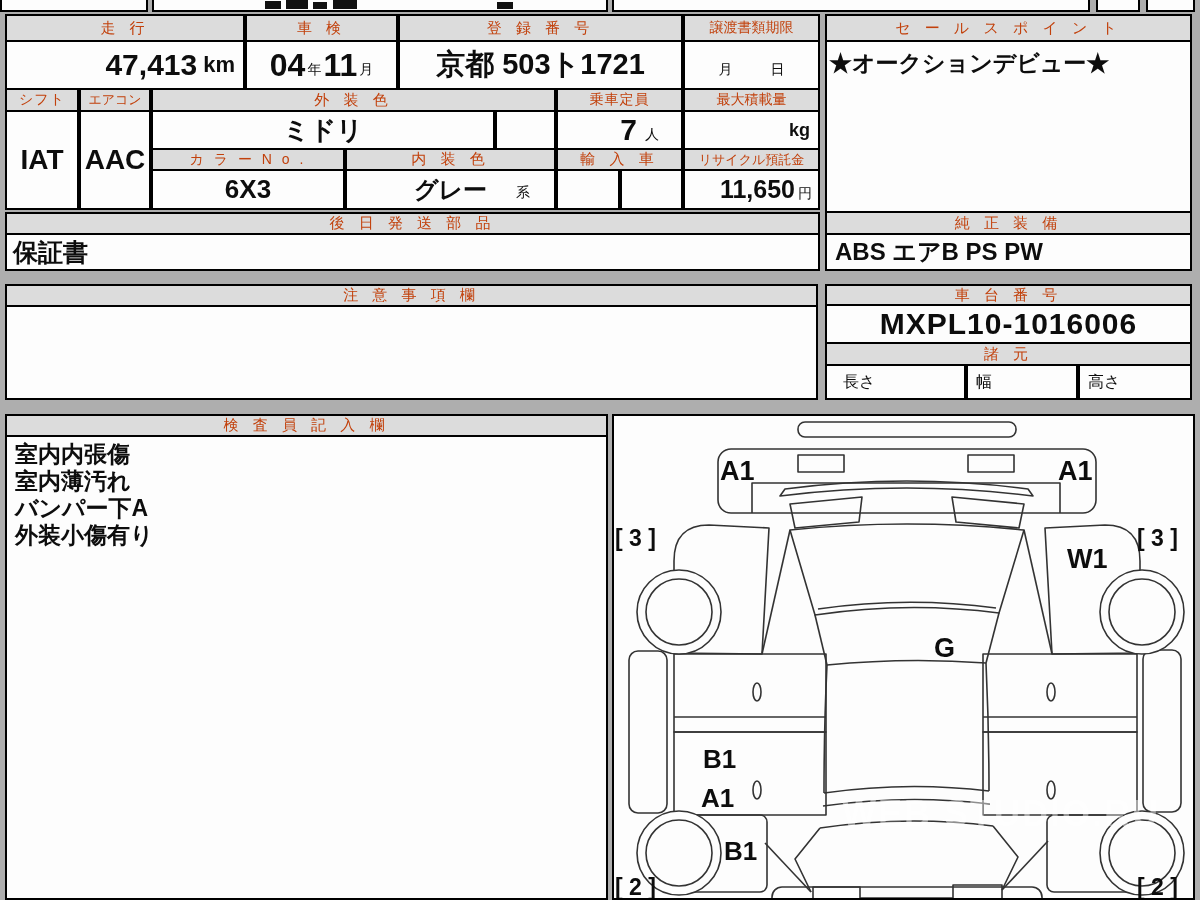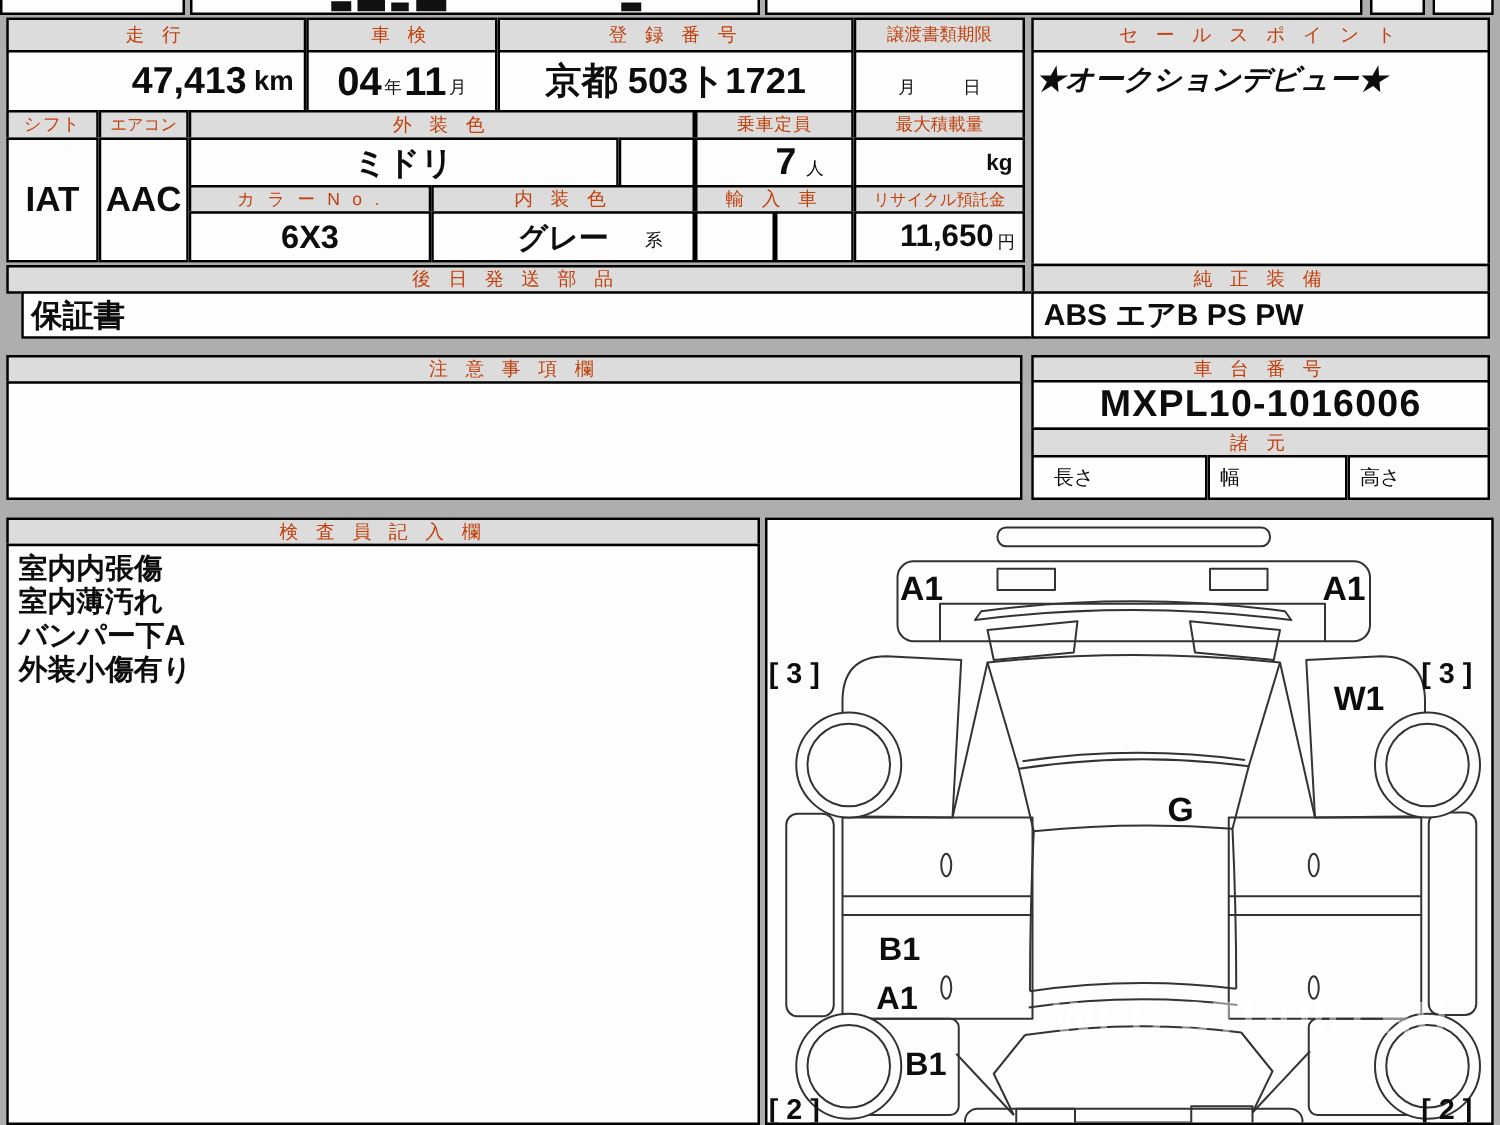--- a/index.html
+++ b/index.html
@@ -83,24 +83,24 @@
   <span class="sm" style="position:absolute;right:24px;bottom:6px;">系</span>
 </div>
 <div class="cell" style="left:556px;top:169px;width:64px;height:41px;"></div>
 <div class="cell" style="left:620px;top:169px;width:63px;height:41px;"></div>
 <div class="cell val right" style="left:683px;top:169px;width:137px;height:41px;padding-right:6px;">
   <span style="font-size:25px;">11,650</span>
   <span class="sm" style="margin:8px 0 0 3px;">円</span>
 </div>
 
 <div class="cell hd" style="left:5px;top:212px;width:815px;height:23px;">後 日 発 送 部 品</div>
-<div class="cell val" style="left:5px;top:233px;width:815px;height:38px;font-size:25px;padding-left:6px;margin-left:12px;">保証書</div>
+<div class="cell val" style="left:5px;top:233px;width:815px;height:38px;font-size:25px;padding-left:6px;">保証書</div>
 
 <div class="cell hd" style="left:825px;top:14px;width:367px;height:28px;">セ ー ル ス ポ イ ン ト</div>
-<div class="cell" style="left:825px;top:40px;width:367px;height:173px;font-style:italic;">
+<div class="cell" style="left:825px;top:40px;width:367px;height:173px;">
   <div style="font-size:23px;font-weight:bold;padding:6px 2px;">★オークションデビュー★</div>
 </div>
 <div class="cell hd" style="left:825px;top:211px;width:367px;height:24px;">純 正 装 備</div>
 <div class="cell val" style="left:825px;top:233px;width:367px;height:38px;font-size:24px;padding-left:8px;">ABS エアB PS PW</div>
 
 <div class="cell hd" style="left:5px;top:284px;width:813px;height:23px;">注 意 事 項 欄</div>
 <div class="cell" style="left:5px;top:305px;width:813px;height:95px;"></div>
 
 <div class="cell hd" style="left:825px;top:284px;width:367px;height:22px;">車 台 番 号</div>
 <div class="cell val center" style="left:825px;top:304px;width:367px;height:40px;font-size:30px;letter-spacing:1px;">MXPL10-1016006</div>

